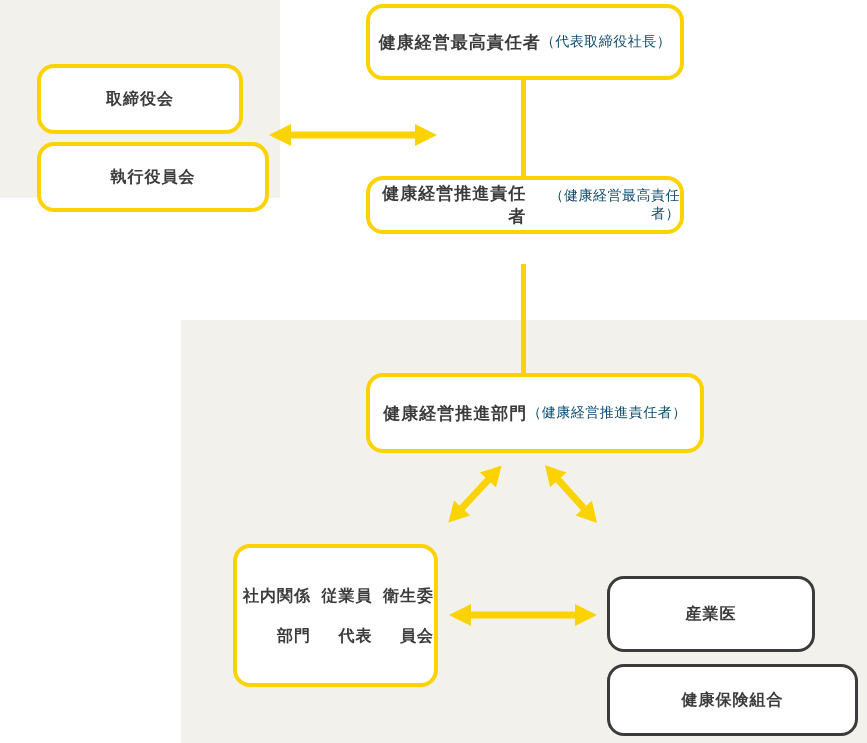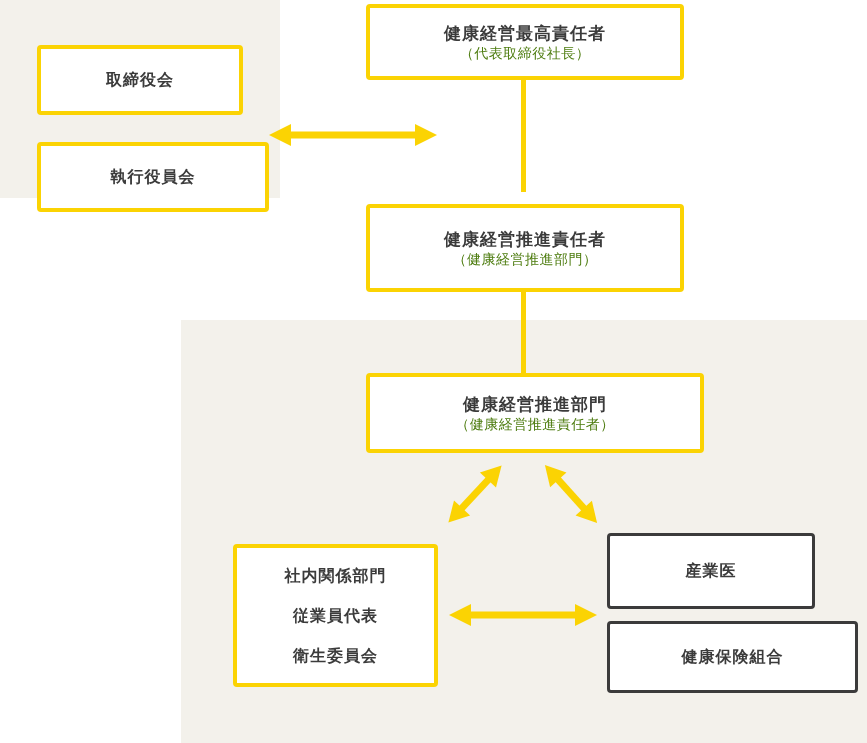--- a/index.html
+++ b/index.html
@@ -24,35 +24,35 @@
   .panel-bottom{left:181px;top:320px;width:686px;height:423px;}
 
   .connector{position:absolute;background:var(--accent);z-index:1;}
   .conn-1{left:521px;top:78px;width:5px;height:114px;}
   .conn-2{left:521px;top:264px;width:5px;height:112px;}
 
   .box{
     position:absolute;z-index:2;
     background:var(--boxbg);
     border:4px solid var(--accent);
-    border-radius:4px;
-    display:flex;flex-direction:column;
+    border-radius:17px;
+    display:flex;flex-direction:row;
     align-items:center;justify-content:center;
     text-align:right;
   }
-  .box-dark{border:3px solid var(--dark);}
+  .box-dark{border:3px solid var(--dark);margin-top:43px;}
   .box-title{font-size:17px;font-weight:bold;letter-spacing:1px;}
-  .box-sub{font-size:14px;color:#4d7c0f;letter-spacing:0.5px;}
+  .box-sub{font-size:14px;color:#0c4a6e;letter-spacing:0.5px;}
   .box-label{font-size:16px;font-weight:bold;letter-spacing:1px;}
   .box-line{font-size:16px;font-weight:bold;letter-spacing:1px;line-height:40px;}
 
   .box-ceo{left:366px;top:4px;width:318px;height:76px;}
-  .box-board{left:37px;top:45px;width:206px;height:70px;}
+  .box-board{left:37px;top:64px;width:206px;height:70px;}
   .box-exec{left:37px;top:142px;width:232px;height:70px;}
-  .box-officer{left:366px;top:204px;width:318px;height:88px;}
+  .box-officer{left:366px;top:176px;width:318px;height:58px;}
   .box-dept{left:366px;top:373px;width:338px;height:80px;}
   .box-internal{left:233px;top:544px;width:205px;height:143px;}
   .box-doctor{left:607px;top:533px;width:208px;height:76px;}
   .box-insurance{left:607px;top:621px;width:251px;height:72px;}
 
   .dbl-arrow{position:absolute;z-index:1;color:var(--accent);}
   .dbl-arrow line{stroke:currentColor;}
   .dbl-arrow polygon{fill:currentColor;}
   .arrow-board{left:268px;top:122px;}
   .arrow-external{left:448px;top:602px;}
@@ -102,21 +102,21 @@
   <div class="box box-board">
     <div class="box-label">取締役会</div>
   </div>
 
   <div class="box box-exec">
     <div class="box-label">執行役員会</div>
   </div>
 
   <div class="box box-officer">
     <div class="box-title">健康経営推進責任者</div>
-    <div class="box-sub">（健康経営推進部門）</div>
+    <div class="box-sub">（健康経営最高責任者）</div>
   </div>
 
   <div class="box box-dept">
     <div class="box-title">健康経営推進部門</div>
     <div class="box-sub">（健康経営推進責任者）</div>
   </div>
 
   <div class="box box-internal">
     <div class="box-line">社内関係部門</div>
     <div class="box-line">従業員代表</div>

